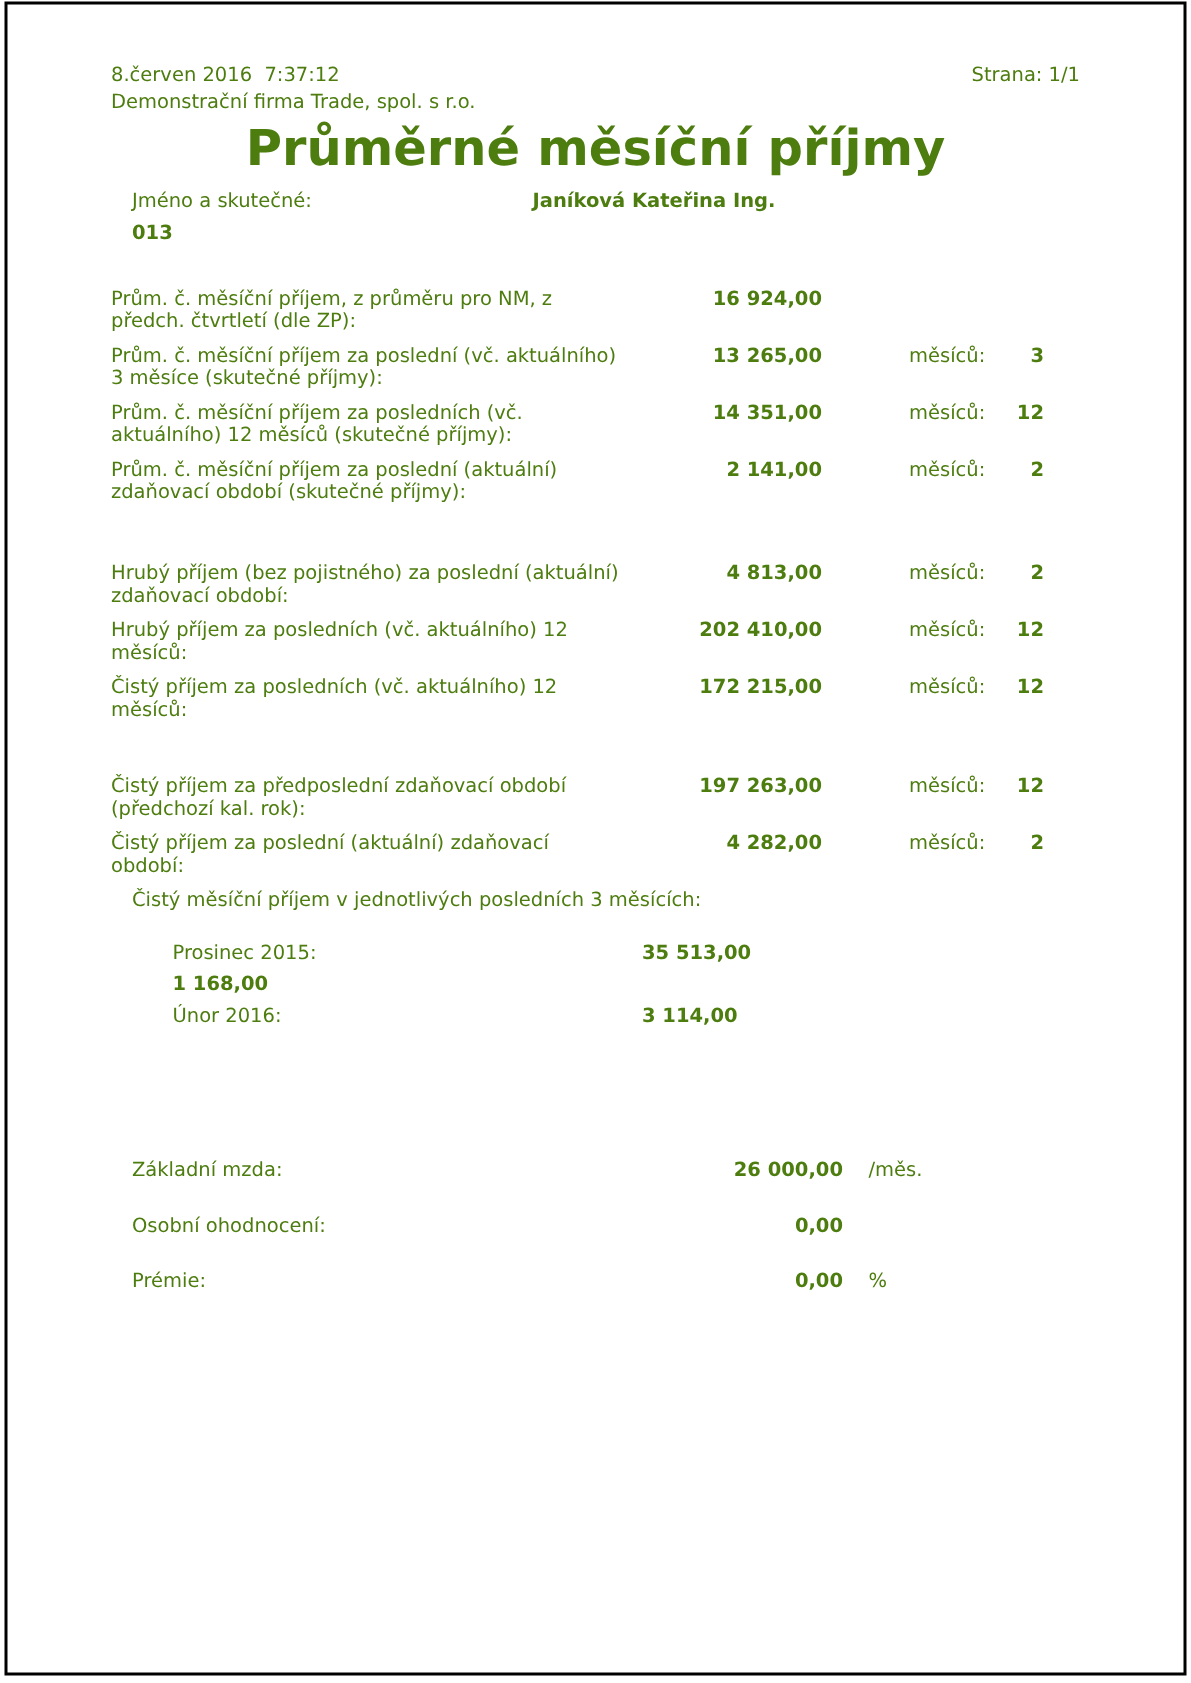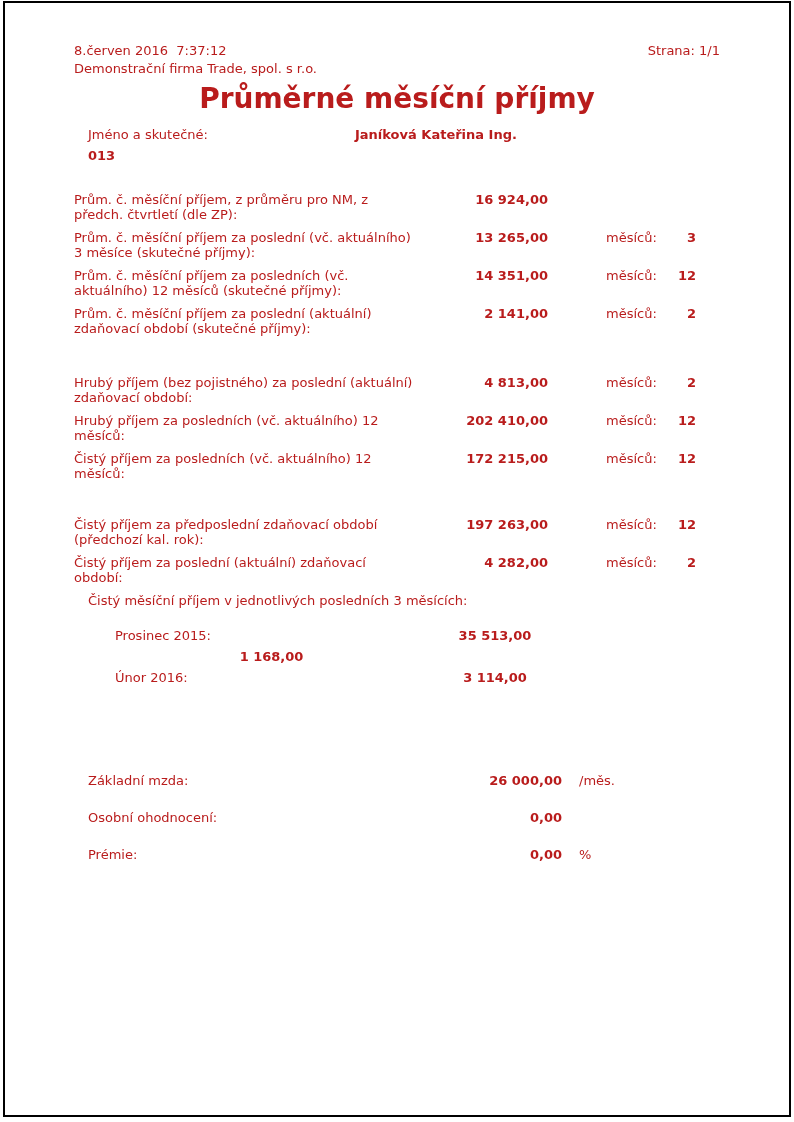--- a/index.html
+++ b/index.html
@@ -1,21 +1,21 @@
 <!DOCTYPE html>
 <html lang="cs"><head>
 <meta charset="utf-8">
 <style>
   html, body { margin: 0; padding: 0; background: #ffffff; }
   .page {
     position: relative;
     width: 794px;
     height: 1122px;
     background: #ffffff;
-    color: #b91c1c;
+    color: #4d7c0f;
     font-family: "DejaVu Sans", "Liberation Sans", sans-serif;
     font-size: 13px;
     overflow: hidden;
   }
   .frame {
     position: absolute;
     left: 3px; top: 1px; right: 3px; bottom: 5px;
     border: 2px solid #000000;
     pointer-events: none;
   }
@@ -27,21 +27,21 @@
   .hdr-line1 {
     display: flex;
     justify-content: space-between;
     line-height: 14px;
     white-space: pre;
   }
   .hdr-company { margin-top: 4px; line-height: 14px; }
   .title {
     margin-top: 8px;
     text-align: center;
-    font-size: 28px;
+    font-size: 33px;
     font-weight: bold;
     line-height: 30px;
   }
   .employee { margin: 10px 0 0 14px; }
   .emp-row { display: grid; grid-template-columns: 267px auto; line-height: 21px; }
   .emp-value { font-weight: bold; }
 
   .rows { }
   .g1 { margin-top: 26px; }
   .g2 { margin-top: 39px; }
@@ -58,21 +58,21 @@
   .row .mval { text-align: right; font-weight: bold; white-space: nowrap; }
 
   .monthly-heading { margin: 0 0 20px 14px; line-height: 15px; white-space: nowrap; }
   .monthly .mrow {
     display: grid;
     grid-template-columns: 313px 134px;
     margin-left: 41px;
     margin-bottom: 6px;
     line-height: 15px;
   }
-  .monthly .value { text-align: center; font-weight: bold; white-space: nowrap; }
+  .monthly .value { text-align: left; font-weight: bold; white-space: nowrap; }
 
   .salary { margin-top: 88px; margin-left: 14px; }
   .salary .srow {
     display: grid;
     grid-template-columns: 340px 134px auto;
     margin-bottom: 22px;
     line-height: 15px;
   }
   .salary .value { text-align: right; font-weight: bold; white-space: nowrap; }
   .salary .unit { font-weight: normal; padding-left: 17px; white-space: nowrap; }

